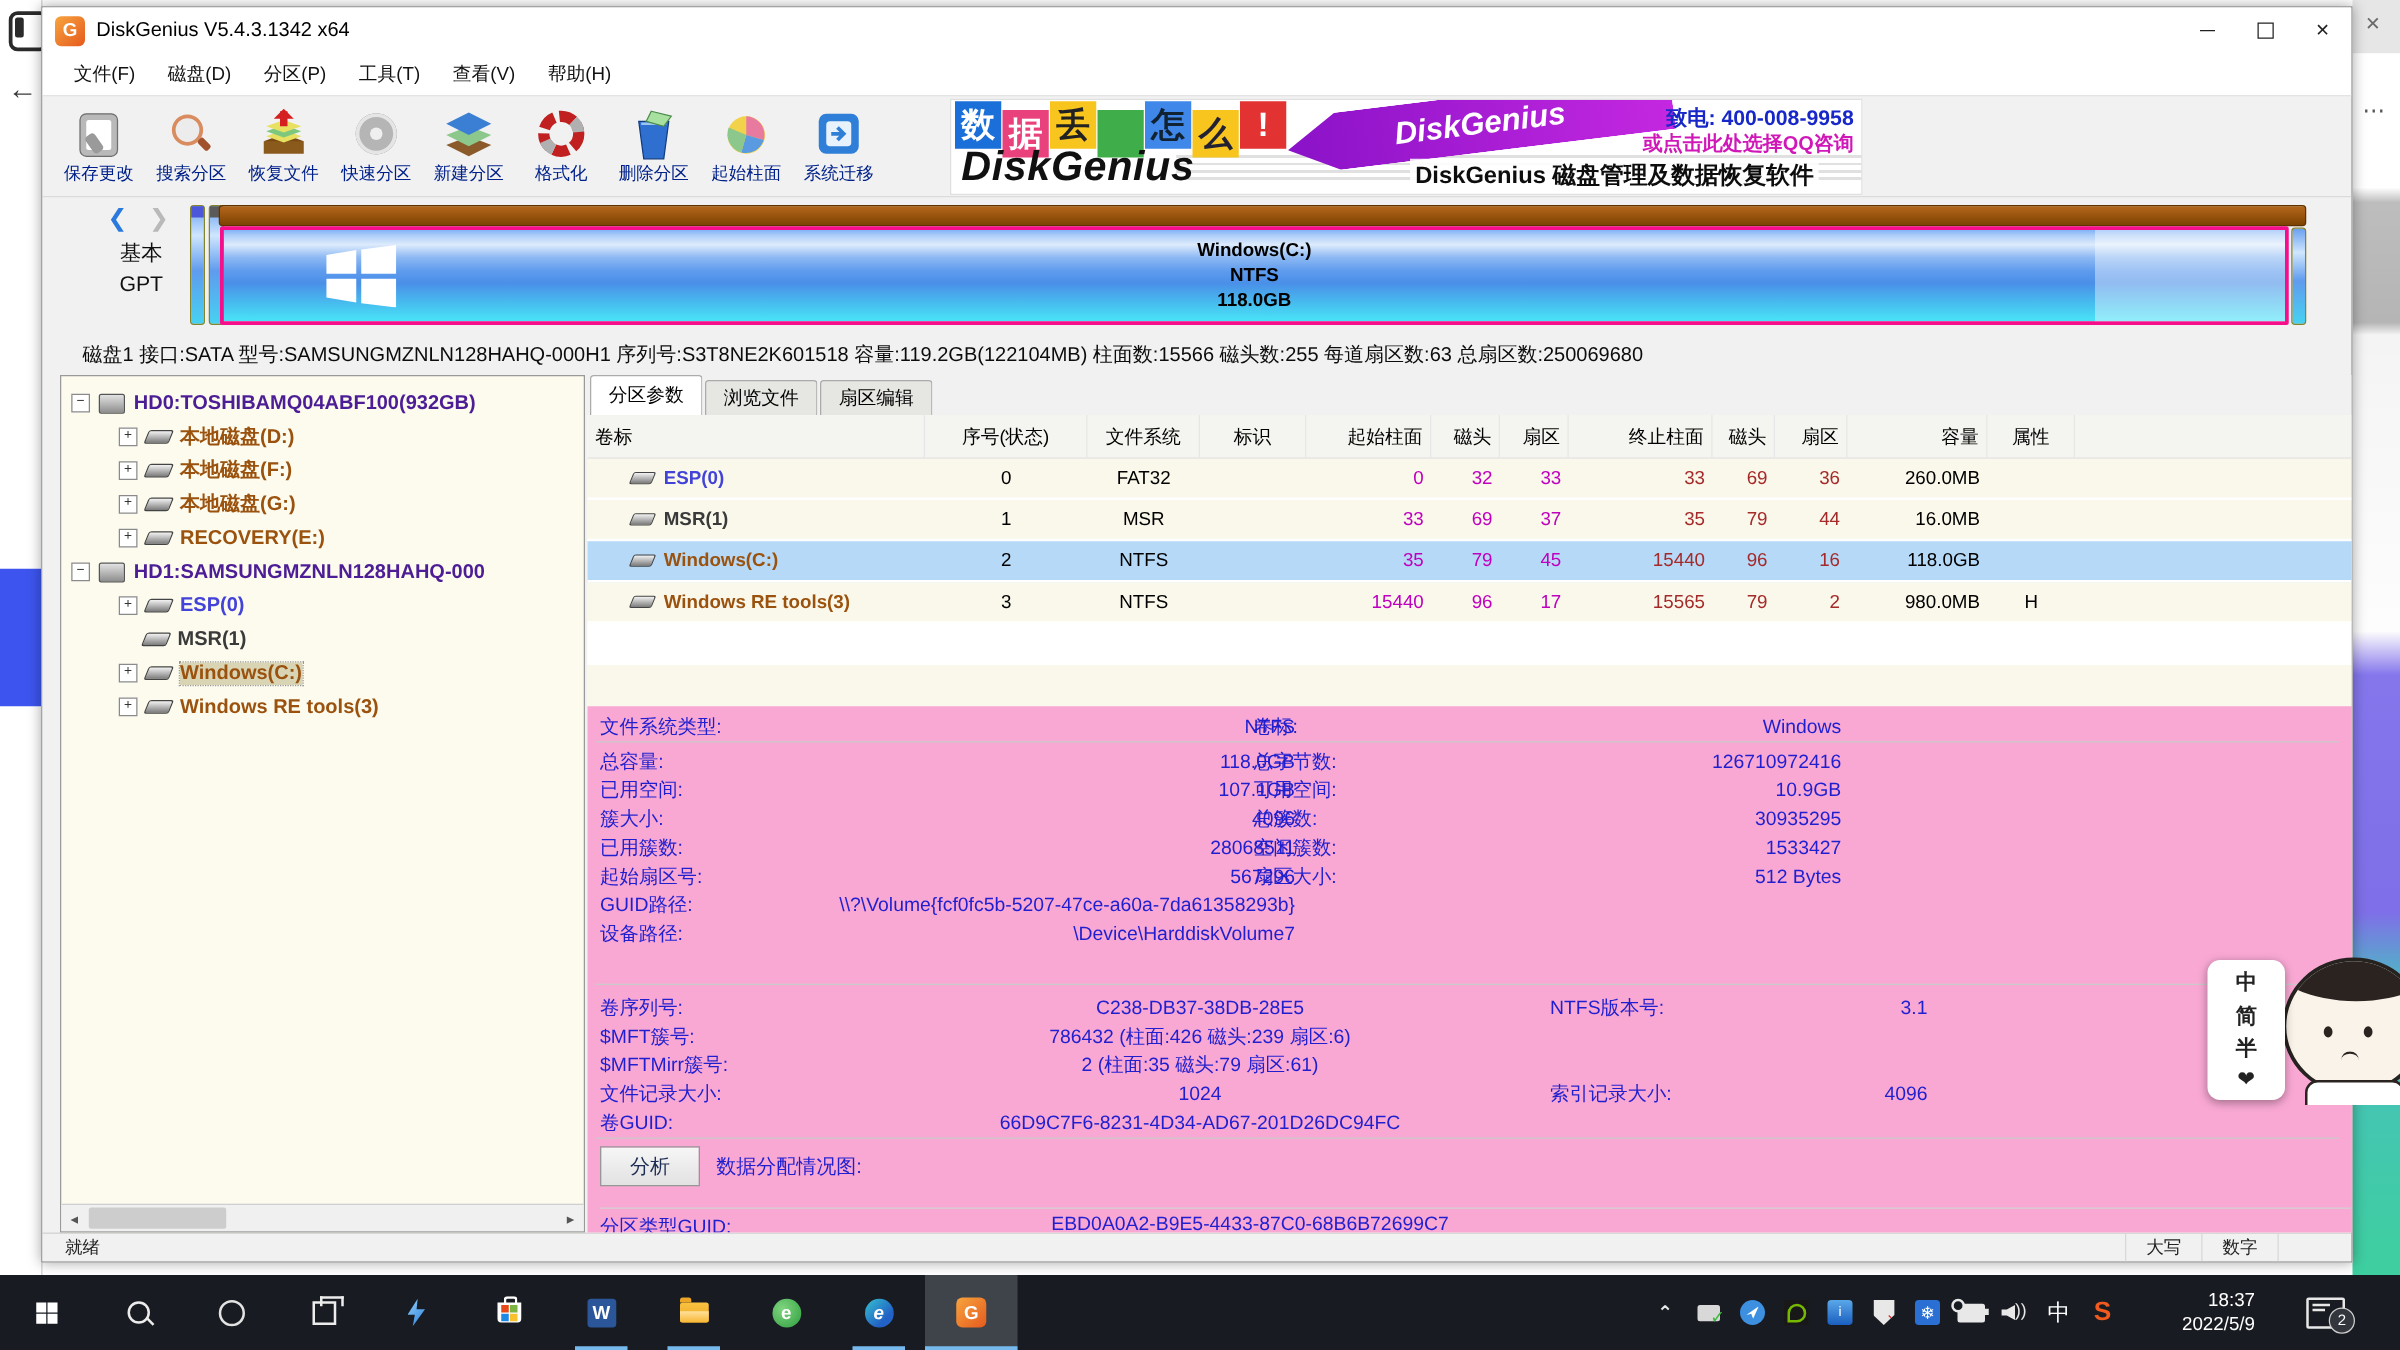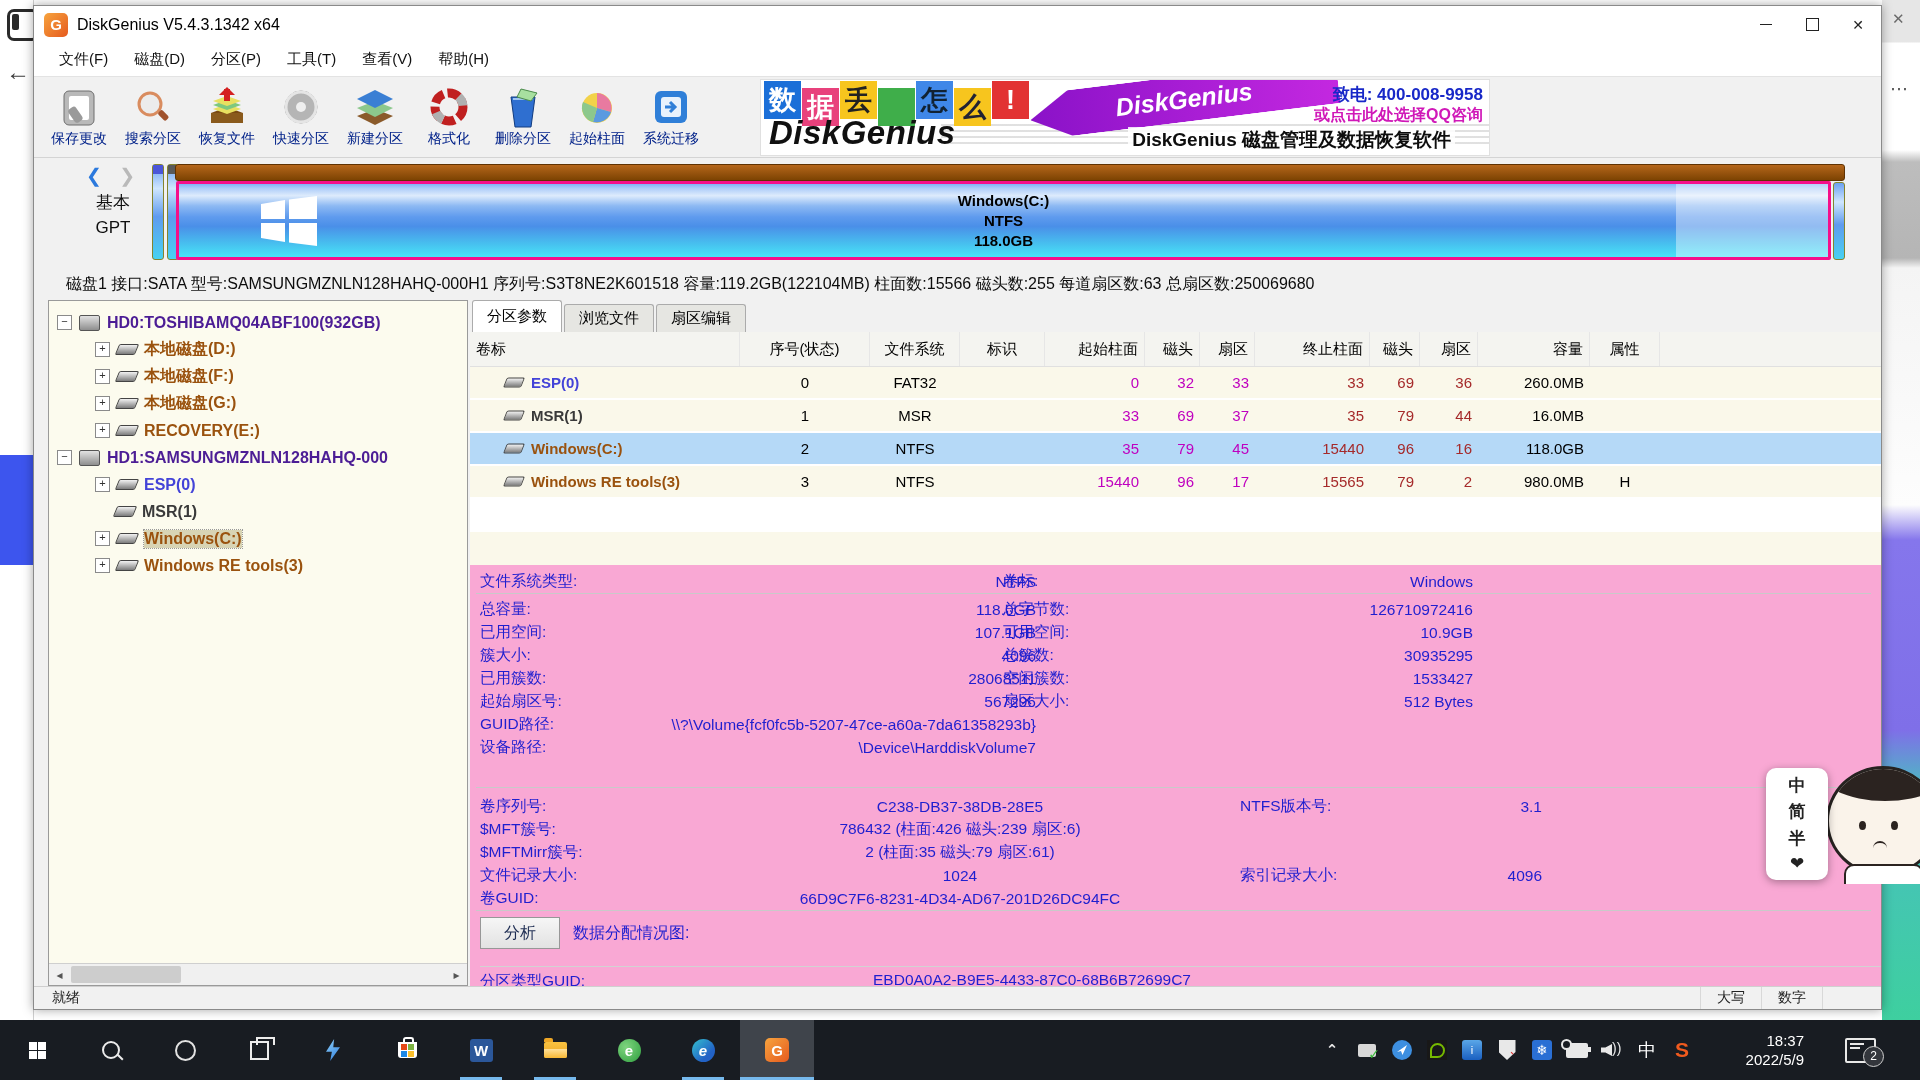--- a/index.html
+++ b/index.html
@@ -144,21 +144,21 @@
   .b2row{display:flex;height:23px;align-items:center;color:#1f1fcf;}
   .b2label{width:200px;white-space:nowrap;}
   .b2v1{width:560px;text-align:center;white-space:nowrap;}
   .b2label2{width:170px;white-space:nowrap;}
   .b2v2{flex:1;text-align:right;white-space:nowrap;}
   .analyze-row{position:absolute;left:10px;top:352px;display:flex;align-items:center;}
   .analyze-btn{width:78px;height:30px;background:linear-gradient(#f6f6f6,#e2e2e2);border:1px solid #979797;
     font-size:16px;color:#1d2c52;display:flex;align-items:center;justify-content:center;}
   .alloc-label{margin-left:13px;color:#1f1fcf;font-size:16px;}
   .bottomcut{position:absolute;left:10px;right:0;bottom:0;height:19px;overflow:hidden;border-top:1px solid #d2d2d2;}
-  .bottomcut .b2row{height:26px;align-items:flex-start;padding-top:4px;gap:32px;}
+  .bottomcut .b2row{height:26px;align-items:flex-start;padding-top:4px;}
   .bottomcut .b2v1{width:640px;}
 
   
   .statusbar{height:22px;background:#f1f1f1;border-top:1px solid #cfcfcf;display:flex;align-items:center;
     font-size:14px;color:#222;padding-left:18px;flex:0 0 auto;}
   .sb-right{margin-left:auto;display:flex;height:100%;align-items:center;}
   .sb-cell{padding:0 16px;border-left:1px solid #d8d8d8;height:100%;display:flex;align-items:center;}
   .sb-pad{width:58px;height:100%;border-left:1px solid #d8d8d8;}
 
   

